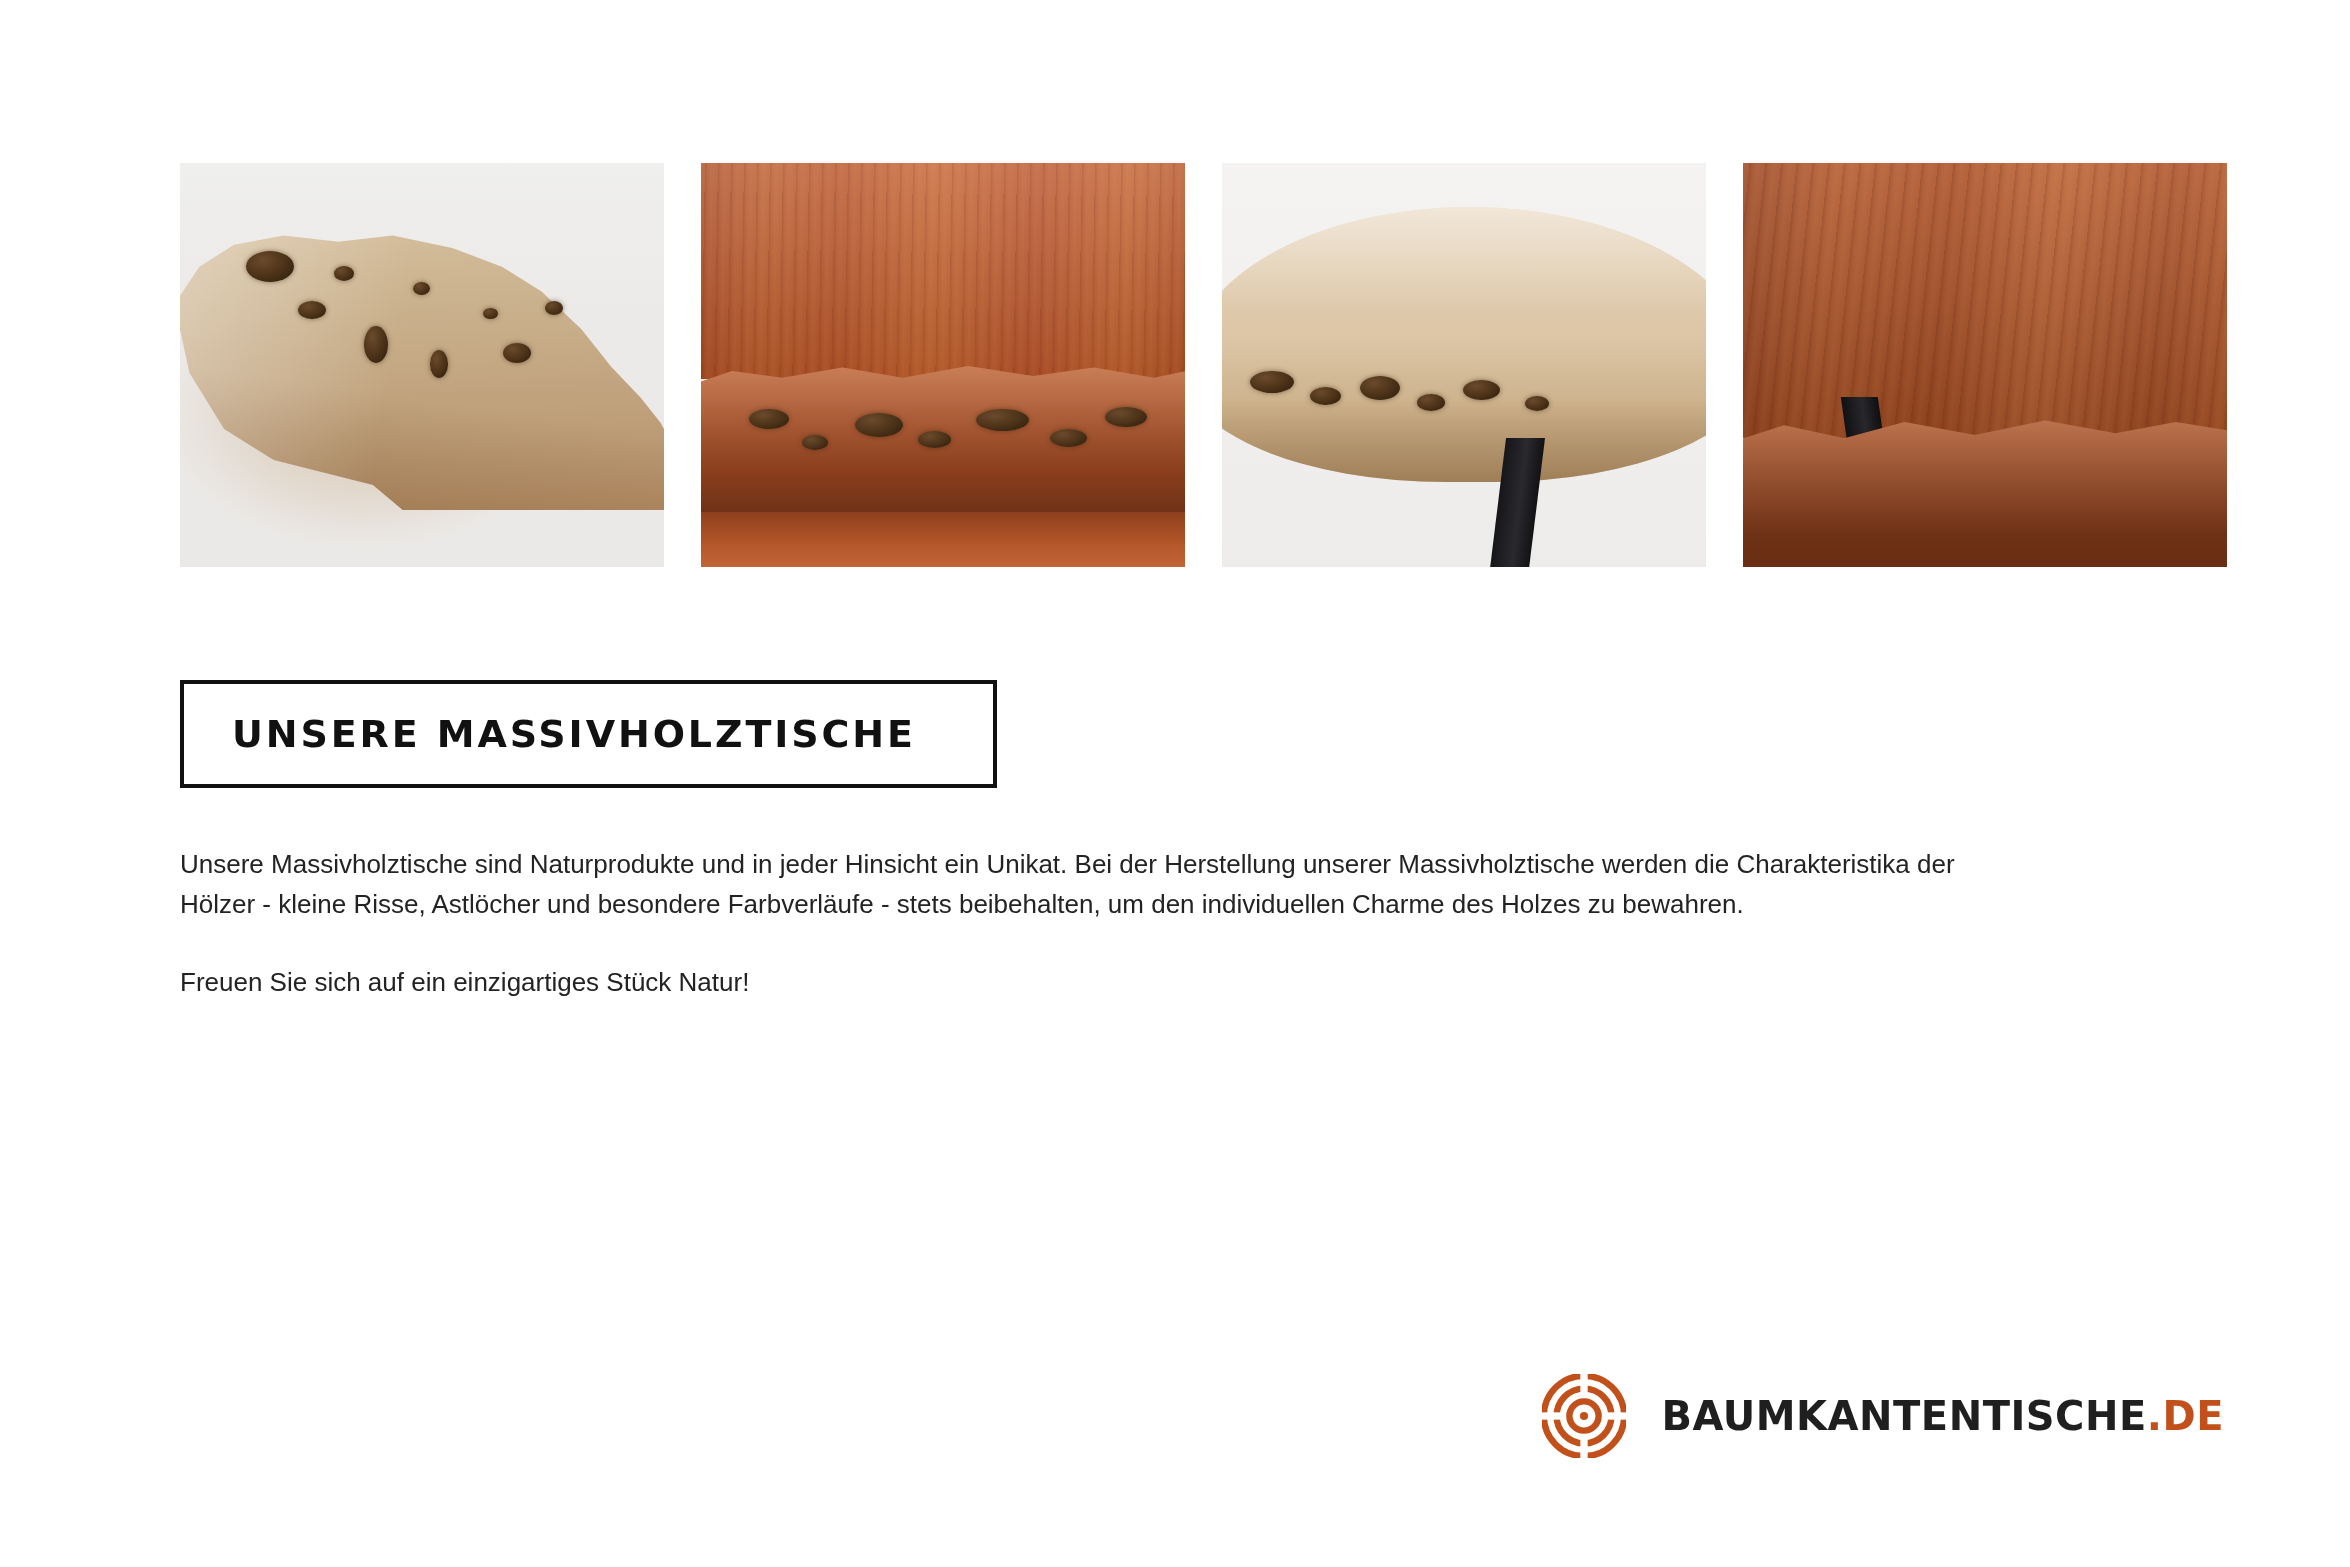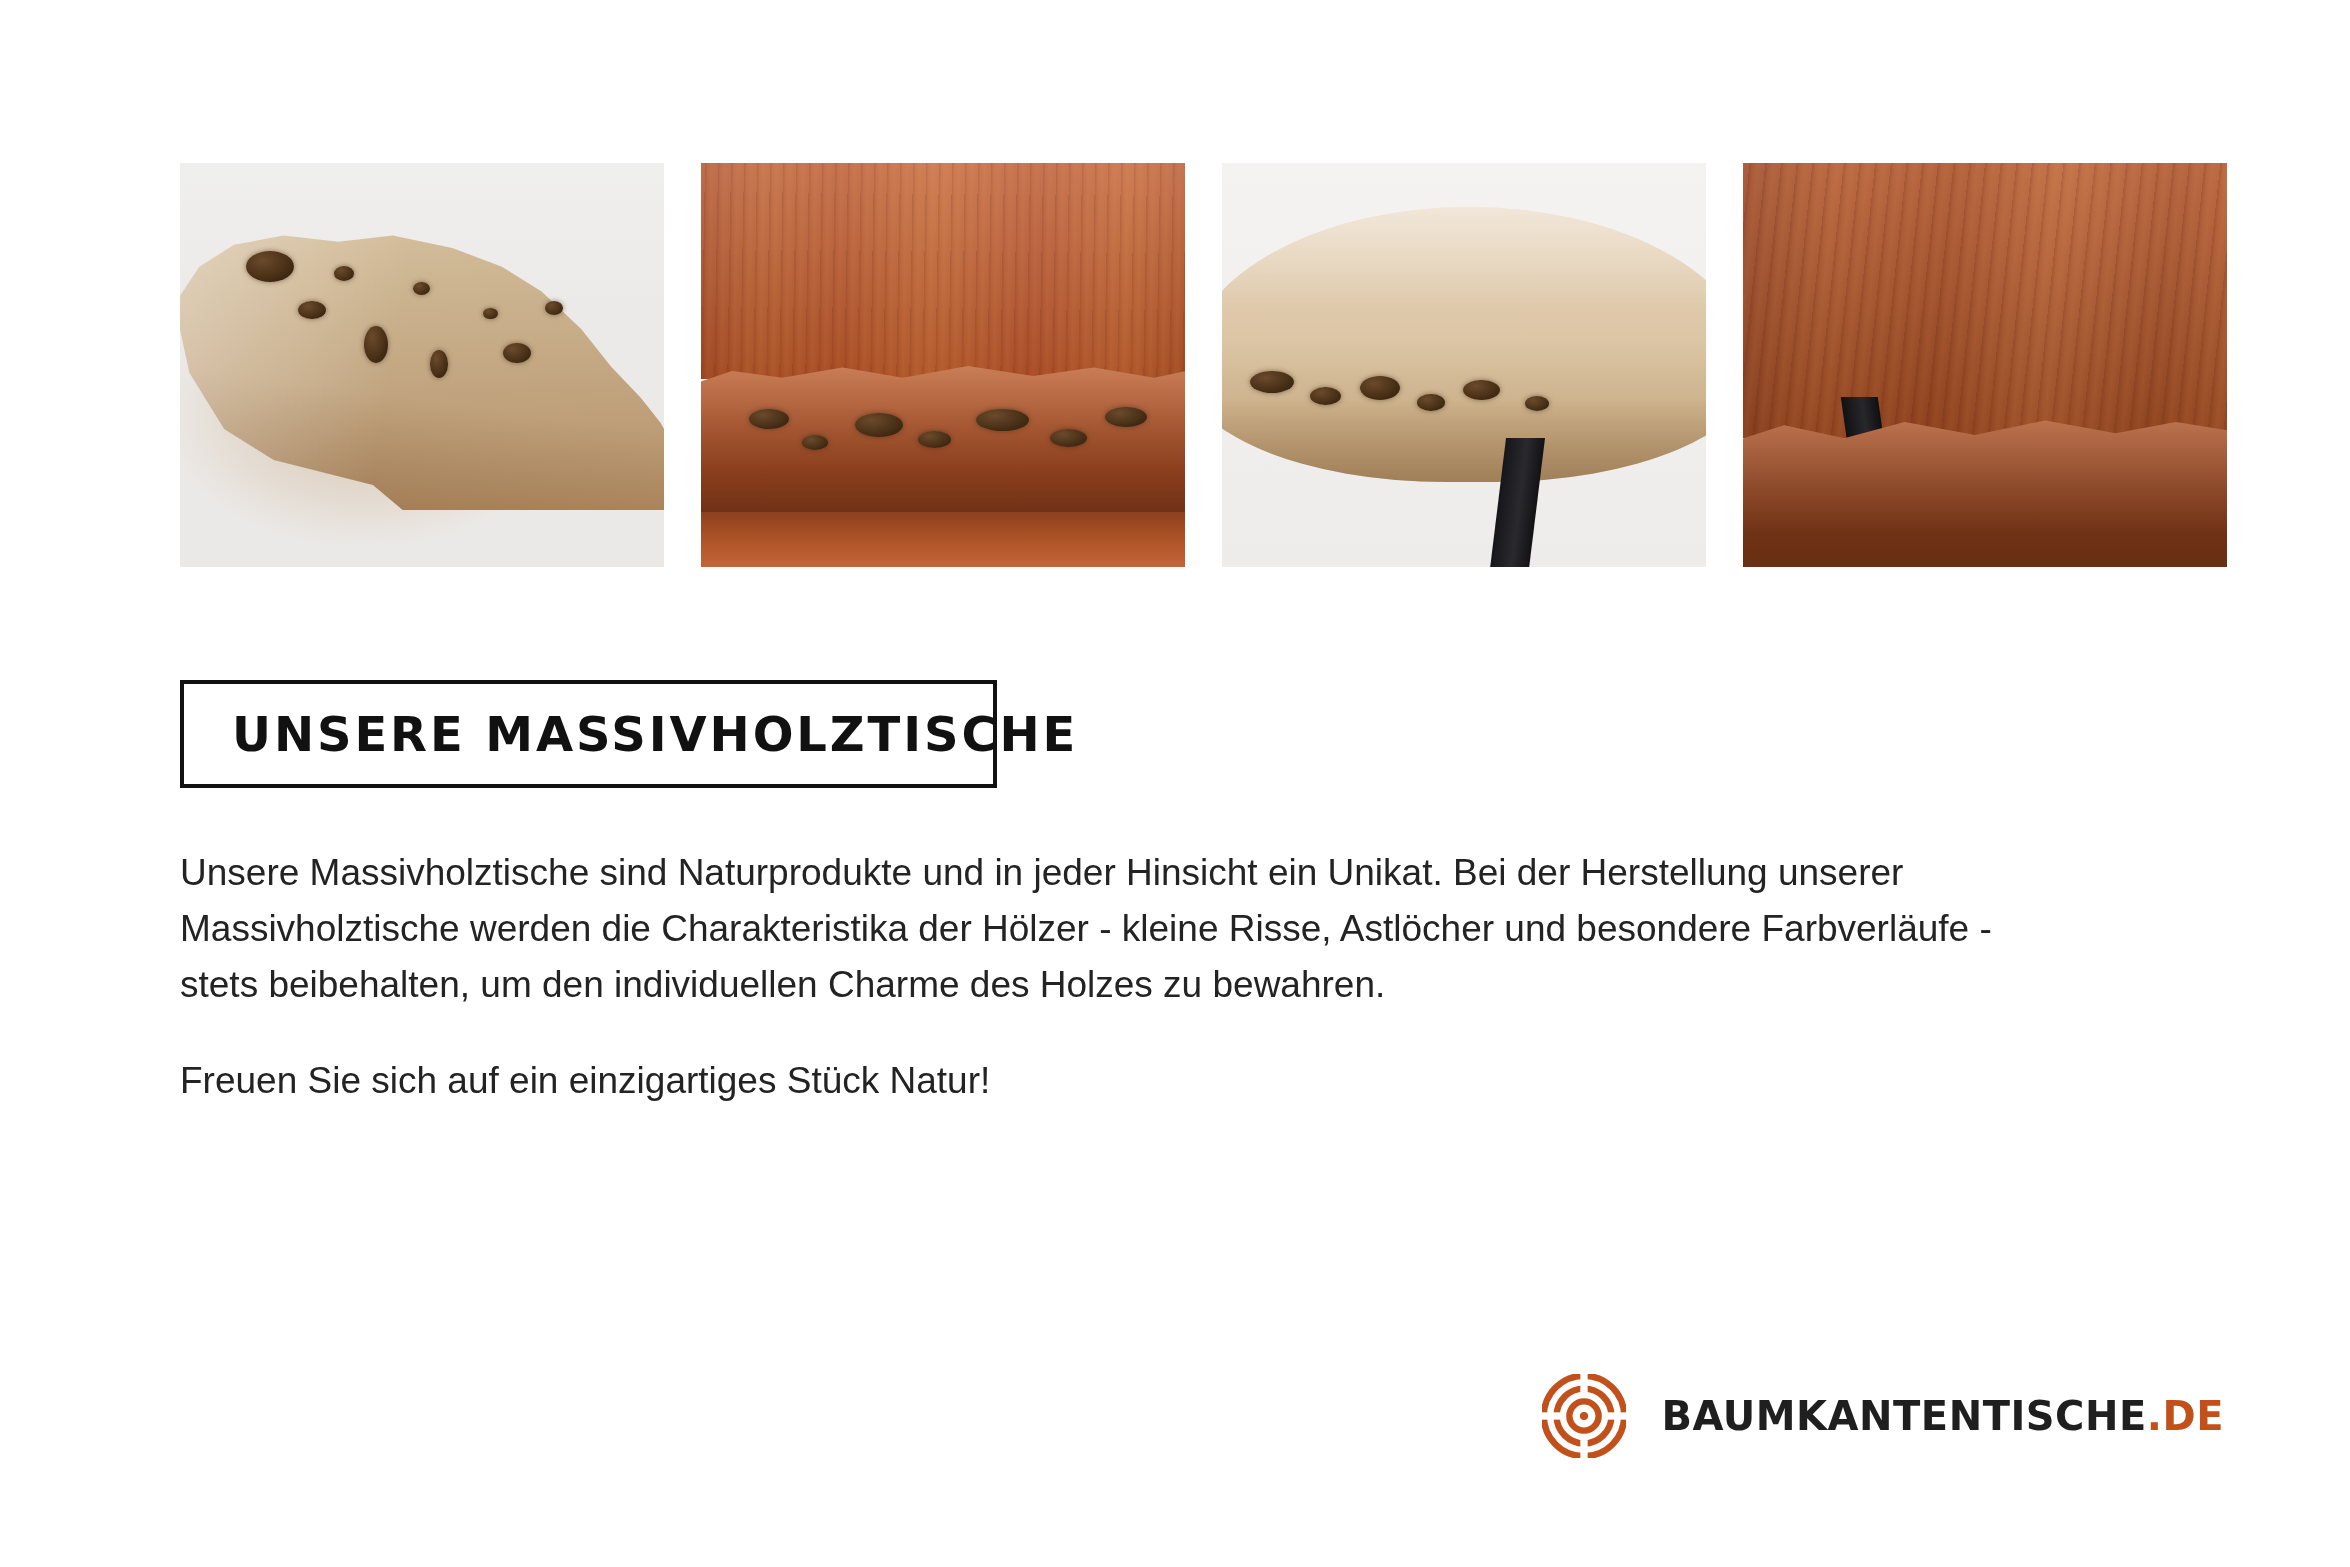--- a/index.html
+++ b/index.html
@@ -195,38 +195,38 @@
     width: 817px;
     height: 108px;
     border: 4.6px solid #111111;
     display: flex;
     align-items: center;
     box-sizing: border-box;
   }
   .headline-box .headline {
     font-family: "DejaVu Sans", sans-serif;
     font-weight: 700;
-    font-size: 48px;
+    font-size: 38px;
     letter-spacing: 2.9px;
     color: #111111;
     padding-left: 48px;
     white-space: nowrap;
   }
 
   
   .copy {
     position: absolute;
     left: 180px;
     top: 845px;
     width: 1837px;
   }
   .copy p {
     margin: 0 0 39px 0;
     font-family: "Liberation Sans", sans-serif;
-    font-size: 37px;
+    font-size: 26px;
     line-height: 1.52;
     color: #232323;
     max-width: 1827px;
   }
   .copy p:last-child { margin-bottom: 15px; }
 
   
   .logo {
     position: absolute;
     right: 127px;

